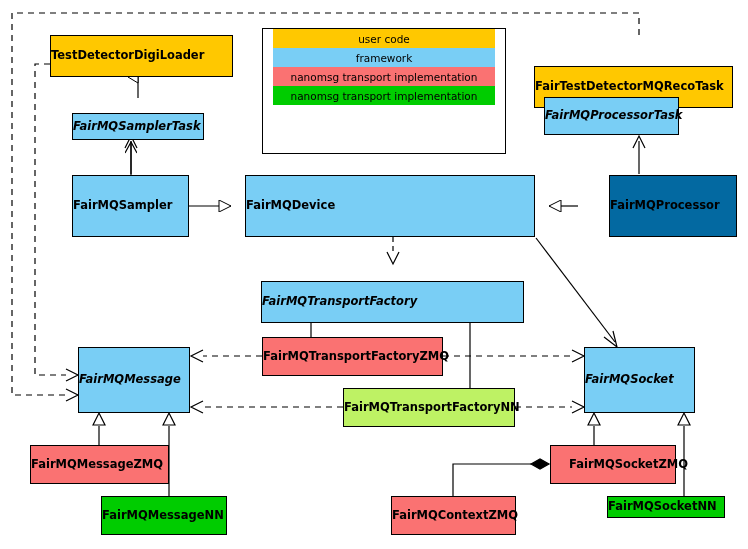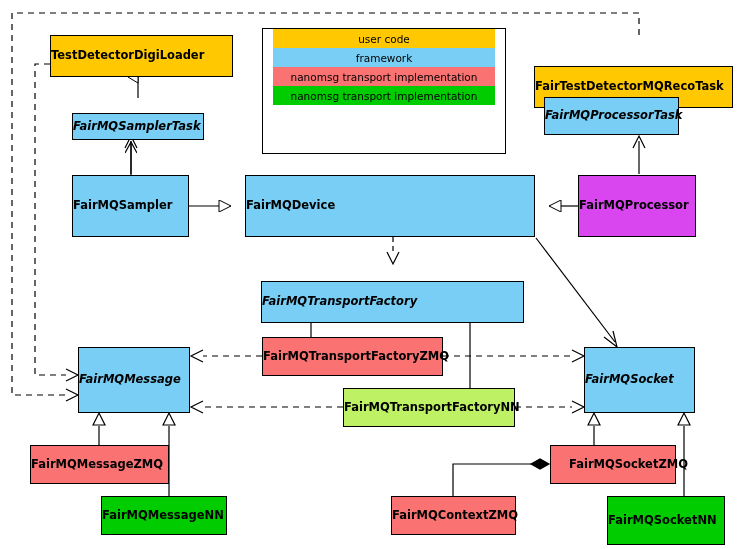--- a/index.html
+++ b/index.html
@@ -168,21 +168,21 @@
   </div>
 
   <div class="node" style="left:72px; top:175px; width:117px; height:62px; background:#79CEF5;">
     <span>FairMQSampler</span>
   </div>
 
   <div class="node" style="left:245px; top:175px; width:290px; height:62px; background:#79CEF5;">
     <span>FairMQDevice</span>
   </div>
 
-  <div class="node" style="left:578px; top:175px; width:118px; height:62px; background:#d946ef;">
+  <div class="node" style="left:609px; top:175px; width:128px; height:62px; background:#0369a1;">
     <span>FairMQProcessor</span>
   </div>
 
   <div class="node abstract" style="left:261px; top:265px; width:263px; height:42px; background:#79CEF5;margin-top:16px;">
     <span>FairMQTransportFactory</span>
   </div>
 
   <div class="node" style="left:262px; top:337px; width:181px; height:39px; background:#FA7272;">
     <span>FairMQTransportFactoryZMQ</span>
   </div>
@@ -204,21 +204,21 @@
   </div>
 
   <div class="node" style="left:101px; top:496px; width:126px; height:39px; background:#00CC00;">
     <span>FairMQMessageNN</span>
   </div>
 
   <div class="node" style="left:550px; top:445px; width:126px; height:39px; background:#FA7272;padding-left:18px;">
     <span>FairMQSocketZMQ</span>
   </div>
 
-  <div class="node" style="left:607px; top:496px; width:118px; height:49px; background:#00CC00;">
+  <div class="node" style="left:607px; top:496px; width:118px; height:22px; background:#00CC00;">
     <span>FairMQSocketNN</span>
   </div>
 
   <div class="node" style="left:391px; top:496px; width:125px; height:39px; background:#FA7272;">
     <span>FairMQContextZMQ</span>
   </div>
 
   <div class="legend-box" style="left:262px; top:28px; width:244px; height:126px;">
     <div class="legend-row" style="background:#FFC800;">
       <span>user code</span>

